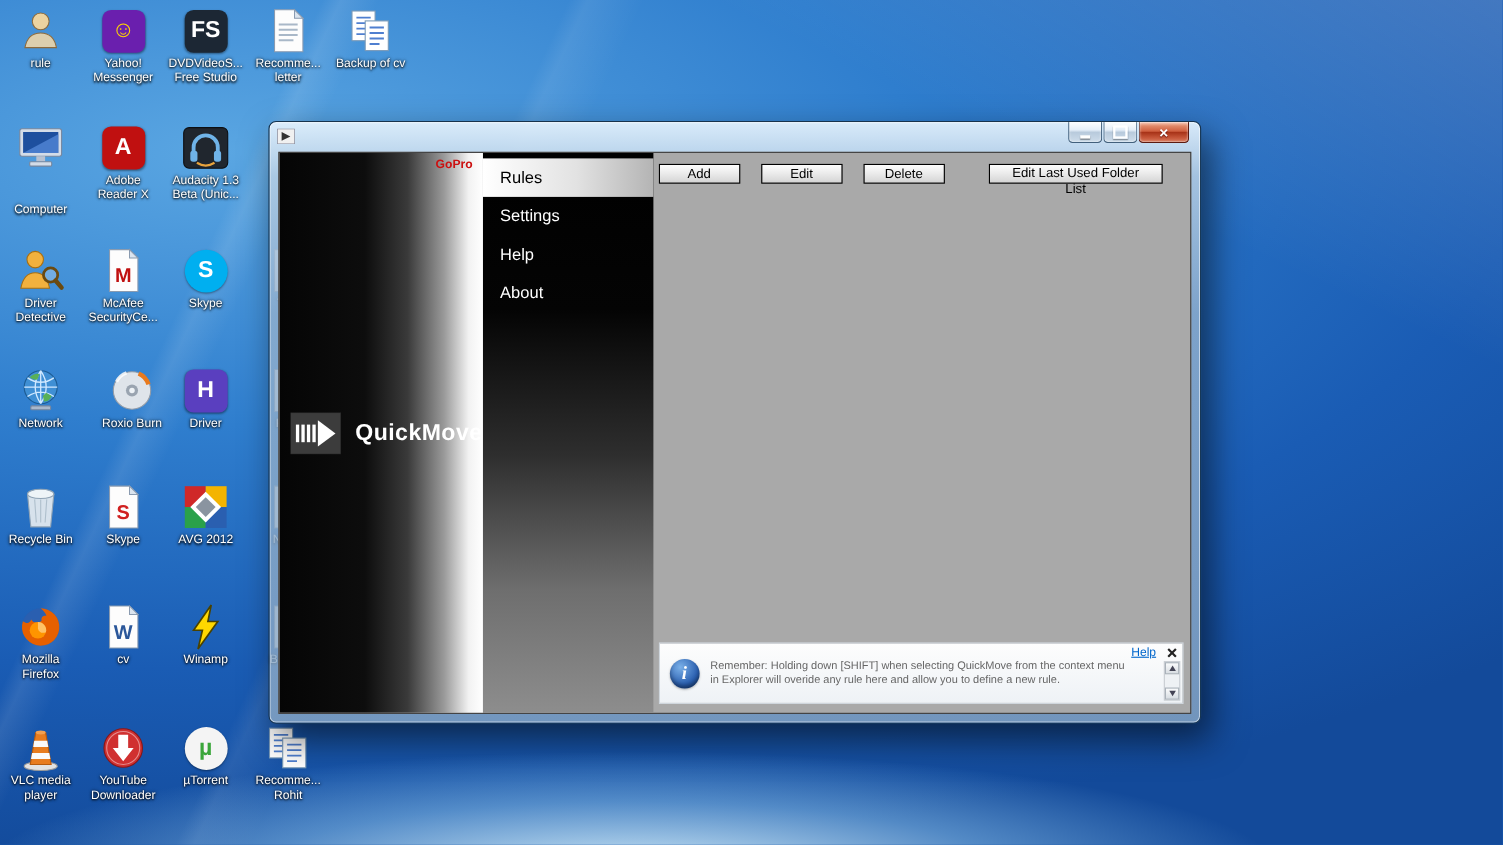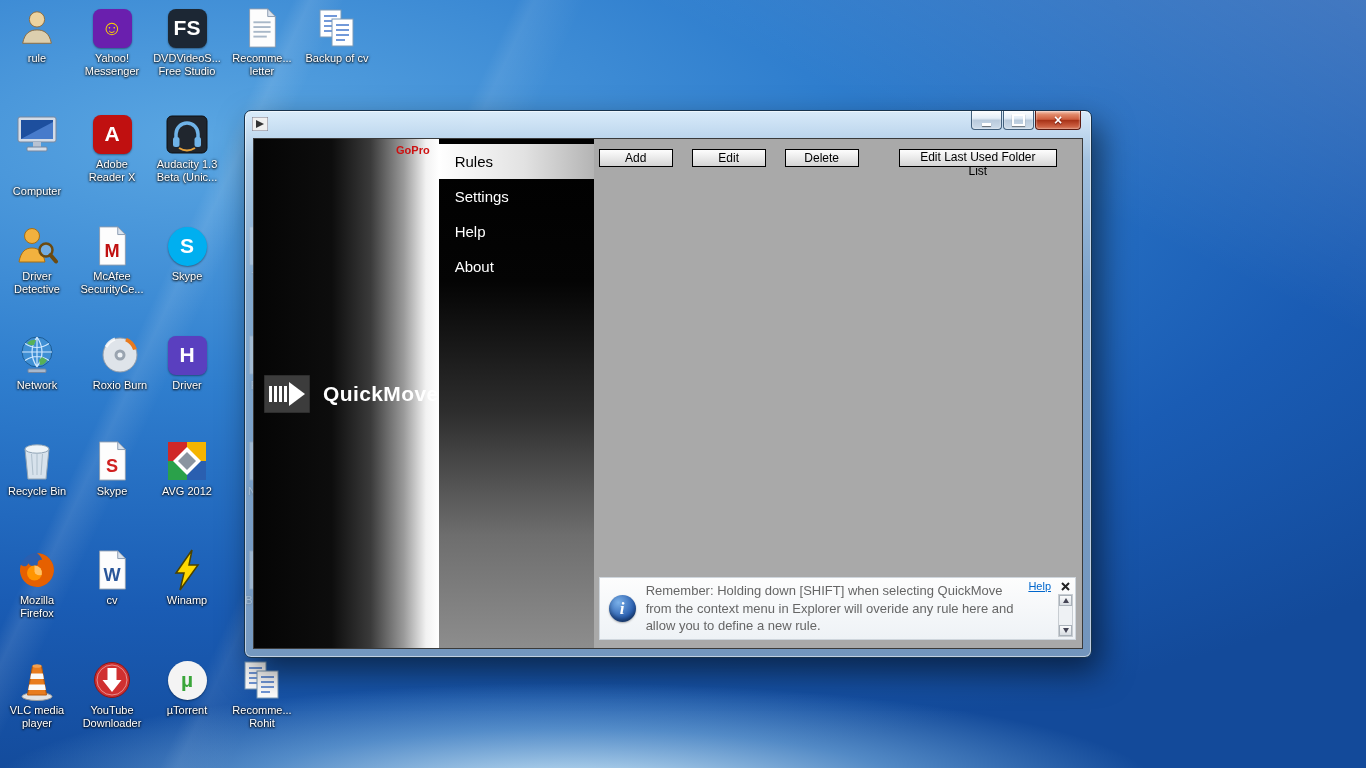--- a/index.html
+++ b/index.html
@@ -74,21 +74,21 @@
 
   
   .info-panel{position:relative;flex:0 0 46px;display:flex;align-items:center;
     background:linear-gradient(180deg,#fdfdfd 0%,#eef2f6 100%);
     border:1px solid #cfd6dd;padding:4px 44px 4px 9px;}
   .info-icon{flex:0 0 27px;width:27px;height:27px;border-radius:50%;color:#fff;
     display:flex;align-items:center;justify-content:center;
     font-family:"Liberation Serif", serif;font-style:italic;font-weight:bold;font-size:17px;
     background:radial-gradient(circle at 35% 28%, #7ab0e8, #2a5fb0 62%, #16396f);
     box-shadow:inset 0 -3px 4px rgba(0,0,0,.35), 0 1px 2px rgba(0,0,0,.3);}
-  .info-text{font-size:13px;color:#666;margin-left:10px;max-width:600px;line-height:1.35;}
+  .info-text{font-size:10px;color:#666;margin-left:10px;max-width:600px;line-height:1.35;}
   .help-link{position:absolute;top:2px;right:24px;font-size:11px;color:#0066cc;text-decoration:underline;cursor:pointer;}
   .info-right{position:absolute;right:2px;top:2px;bottom:2px;width:15px;display:flex;flex-direction:column;align-items:center;}
   .x-close{height:13px;width:100%;display:flex;align-items:center;justify-content:center;cursor:pointer;}
   .scrollbar{flex:1;width:15px;margin-top:1px;display:flex;flex-direction:column;align-items:center;
     justify-content:space-between;background:#eef1f4;border:1px solid #c8cdd2;box-sizing:border-box;}
   .sb-btn{width:13px;height:11px;display:flex;align-items:center;justify-content:center;
     background:linear-gradient(#fafbfc,#d8dde2);border:1px solid #aab2ba;box-sizing:border-box;}
   .tri{width:0;height:0;border-left:3.5px solid transparent;border-right:3.5px solid transparent;}
   .tri.up{border-bottom:5px solid #445;}
   .tri.down{border-top:5px solid #445;}

